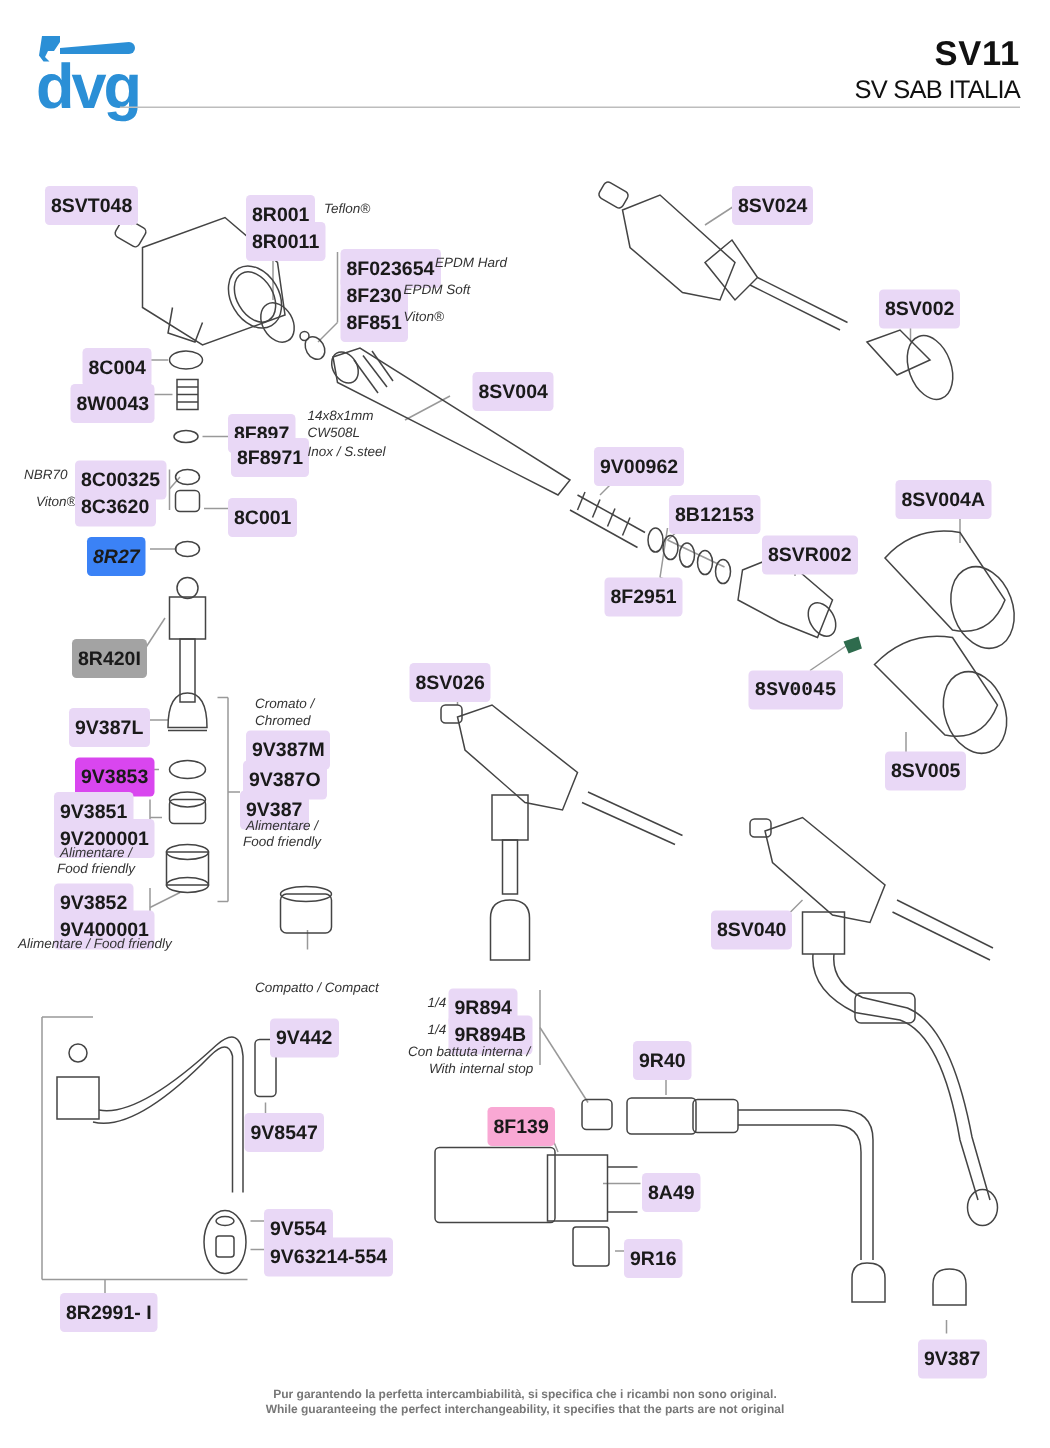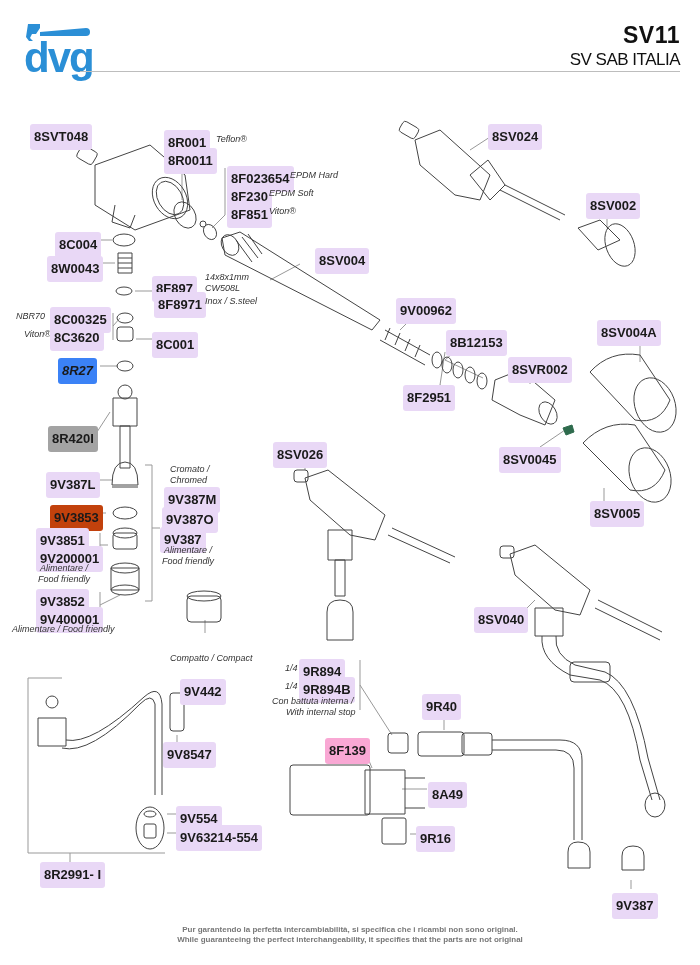--- a/index.html
+++ b/index.html
@@ -245,42 +245,42 @@
 <div class="lbl" style="left: 58px; top: 358px; background: #3b82f6; font-style: italic;">8R27</div>
 <div class="lbl" style="left: 48px; top: 426px; background: #a3a3a3;">8R420I</div>
 <div class="lbl" style="left: 46px; top: 472px; background: rgb(233, 216, 246);">9V387L</div>
 <div class="note" style="left:170px;top:464px">Cromato /</div>
 <div class="note" style="left:170px;top:475px">Chromed</div>
 <div class="lbl" style="left: 164px; top: 487px; background: rgb(233, 216, 246);">9V387M</div>
 <div class="lbl" style="left: 162px; top: 507px; background: rgb(233, 216, 246);">9V387O</div>
 <div class="lbl" style="left: 160px; top: 527px; background: rgb(233, 216, 246);">9V387</div>
 <div class="note" style="left:164px;top:545px">Alimentare /</div>
 <div class="note" style="left:162px;top:556px">Food friendly</div>
-<div class="lbl" style="left: 50px; top: 505px; background: #c2410c;">9V3853</div>
+<div class="lbl" style="left: 50px; top: 505px; background: #d946ef;">9V3853</div>
 <div class="lbl" style="left: 36px; top: 528px; background: rgb(233, 216, 246);">9V3851</div>
 <div class="lbl" style="left: 36px; top: 546px; background: rgb(233, 216, 246);">9V200001</div>
 <div class="note" style="left:40px;top:563px">Alimentare /</div>
 <div class="note" style="left:38px;top:574px">Food friendly</div>
 <div class="lbl" style="left: 36px; top: 589px; background: rgb(233, 216, 246);">9V3852</div>
 <div class="lbl" style="left: 36px; top: 607px; background: rgb(233, 216, 246);">9V400001</div>
 <div class="note" style="left:12px;top:624px">Alimentare / Food friendly</div>
 <div class="lbl" style="left: 180px; top: 635px; background: rgb(233, 216, 246); margin-top: 44px;">9V442</div>
 <div class="note" style="left:170px;top:653px">Compatto / Compact</div>
 <div class="lbl" style="left: 163px; top: 742px; background: rgb(233, 216, 246);">9V8547</div>
 <div class="lbl" style="left: 176px; top: 806px; background: rgb(233, 216, 246);">9V554</div>
 <div class="lbl" style="left: 176px; top: 825px; background: rgb(233, 216, 246);">9V63214-554</div>
 <div class="lbl" style="left: 40px; top: 862px; background: rgb(233, 216, 246);">8R2991- I</div>
 <div class="lbl" style="left: 488px; top: 124px; background: rgb(233, 216, 246);">8SV024</div>
 <div class="lbl" style="left: 586px; top: 193px; background: rgb(233, 216, 246);">8SV002</div>
 <div class="lbl" style="left: 396px; top: 298px; background: rgb(233, 216, 246);">9V00962</div>
 <div class="lbl" style="left: 446px; top: 330px; background: rgb(233, 216, 246);">8B12153</div>
 <div class="lbl" style="left: 508px; top: 357px; background: rgb(233, 216, 246);">8SVR002</div>
 <div class="lbl" style="left: 403px; top: 385px; background: rgb(233, 216, 246);">8F2951</div>
 <div class="lbl" style="left: 597px; top: 320px; background: rgb(233, 216, 246);">8SV004A</div>
-<div class="lbl" style="left: 499px; top: 447px; background: rgb(233, 216, 246);">8SV0045</div>
+<div class="lbl" style="left: 499px; top: 447px; background: rgb(233, 216, 246); font-family: Liberation Mono, monospace;">8SV0045</div>
 <div class="lbl" style="left: 590px; top: 501px; background: rgb(233, 216, 246);">8SV005</div>
 <div class="lbl" style="left: 273px; top: 442px; background: rgb(233, 216, 246);">8SV026</div>
 <div class="lbl" style="left: 474px; top: 607px; background: rgb(233, 216, 246);">8SV040</div>
 <div class="note" style="left:285px;top:663px">1/4</div>
 <div class="lbl" style="left: 299px; top: 659px; background: rgb(233, 216, 246);">9R894</div>
 <div class="note" style="left:285px;top:681px">1/4</div>
 <div class="lbl" style="left: 299px; top: 677px; background: rgb(233, 216, 246);">9R894B</div>
 <div class="note" style="left:272px;top:696px">Con battuta interna /</div>
 <div class="note" style="left:286px;top:707px">With internal stop</div>
 <div class="lbl" style="left: 422px; top: 694px; background: rgb(233, 216, 246);">9R40</div>

